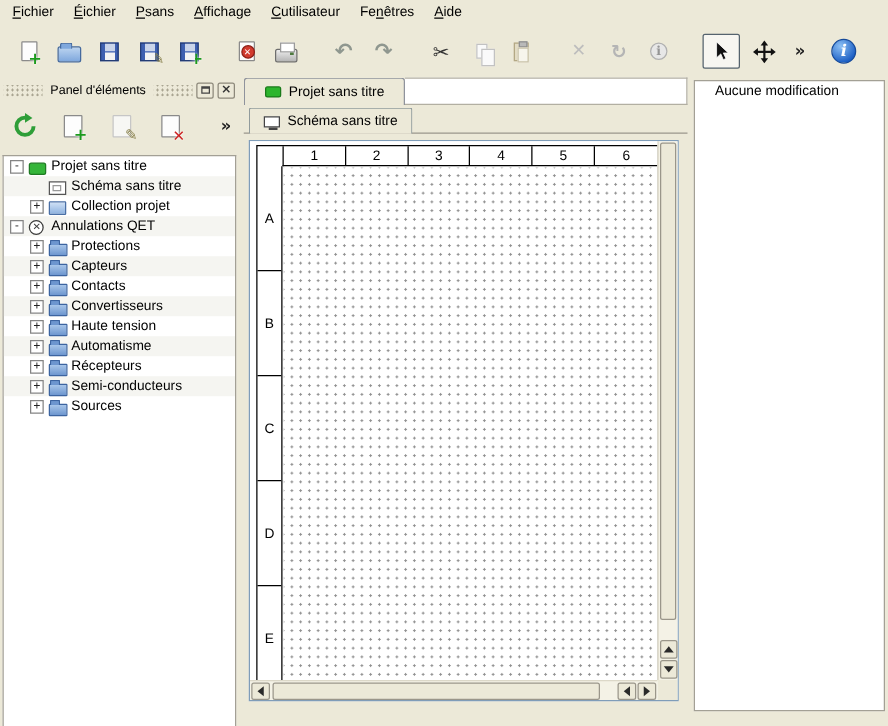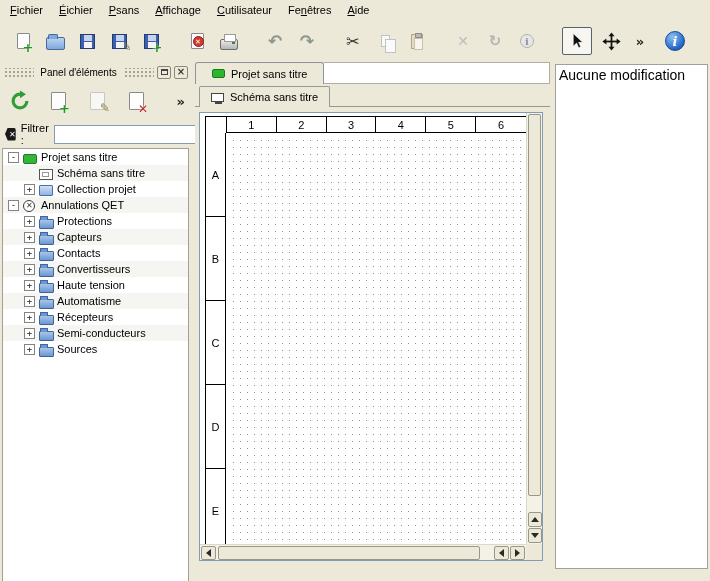--- a/index.html
+++ b/index.html
@@ -138,21 +138,21 @@
   .h-left { left:1px; } .h-left2 { right:17px; } .h-right { right:1px; }
   .h-slider { position:absolute; left:18px; top:1px; height:14px; width:262px; background:#ECE9D8; border:1px solid #9a968a; border-radius:2px; }
   .corner { position:absolute; right:0; bottom:0; width:16px; height:16px; background:#ECE9D8; }
   .tri-up { width:0; height:0; border-left:4px solid transparent; border-right:4px solid transparent; border-bottom:5px solid #2a2a2a; }
   .tri-down { width:0; height:0; border-left:4px solid transparent; border-right:4px solid transparent; border-top:5px solid #2a2a2a; }
   .tri-left { width:0; height:0; border-top:4px solid transparent; border-bottom:4px solid transparent; border-right:5px solid #2a2a2a; }
   .tri-right { width:0; height:0; border-top:4px solid transparent; border-bottom:4px solid transparent; border-left:5px solid #2a2a2a; }
 
   
   .undo-list { flex:1; margin:2px 2px 12px 1px; background:#fff; border:1px solid #a3a095; overflow:hidden; }
-  .undo-item { padding:2px 3px; font-size:14px; white-space:nowrap; }
+  .undo-item { padding:2px 16px; font-size:11px; white-space:nowrap; }
 </style>
 </head>
 <body>
 
 <div class="menubar">
   <div class="menu-item"><span></span><span class="u">F</span><span>ichier</span></div>
   <div class="menu-item"><span></span><span class="u">É</span><span>ichier</span></div>
   <div class="menu-item"><span></span><span class="u">P</span><span>sans</span></div>
   <div class="menu-item"><span></span><span class="u">A</span><span>ffichage</span></div>
   <div class="menu-item"><span></span><span class="u">C</span><span>utilisateur</span></div>
@@ -278,25 +278,20 @@
         </span>
       </div>
     <div class="lbtn">
         <span class="icon ic-page big">
           <span class="badge-x">✕</span>
         </span>
       </div>
     <div class="ldock-more"><span class="chev">»</span></div>
   </div>
 
-  <div class="filter-row">
-    <span class="icon ic-clear"></span>
-    <span>Filtrer :</span>
-    <input class="filter-input" type="text" value="" style="">
-  </div>
 
   <div class="tree">
     <div class="tree-row lvl0">
         <span class="exp">-</span>
         <span class="ti ti-project"></span>
         <span class="tlabel">Projet sans titre</span>
       </div>
     <div class="tree-row lvl1">
         <span class="exp hiddenbox"></span>
         <span class="ti ti-schema"></span>

